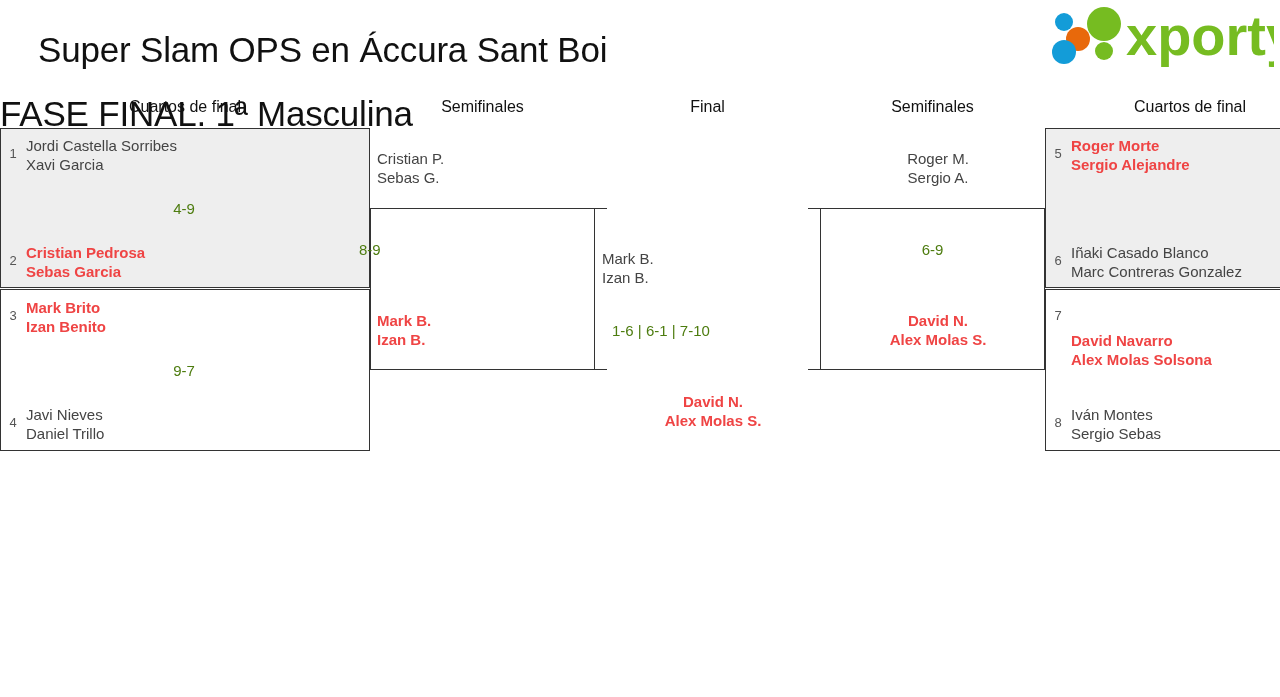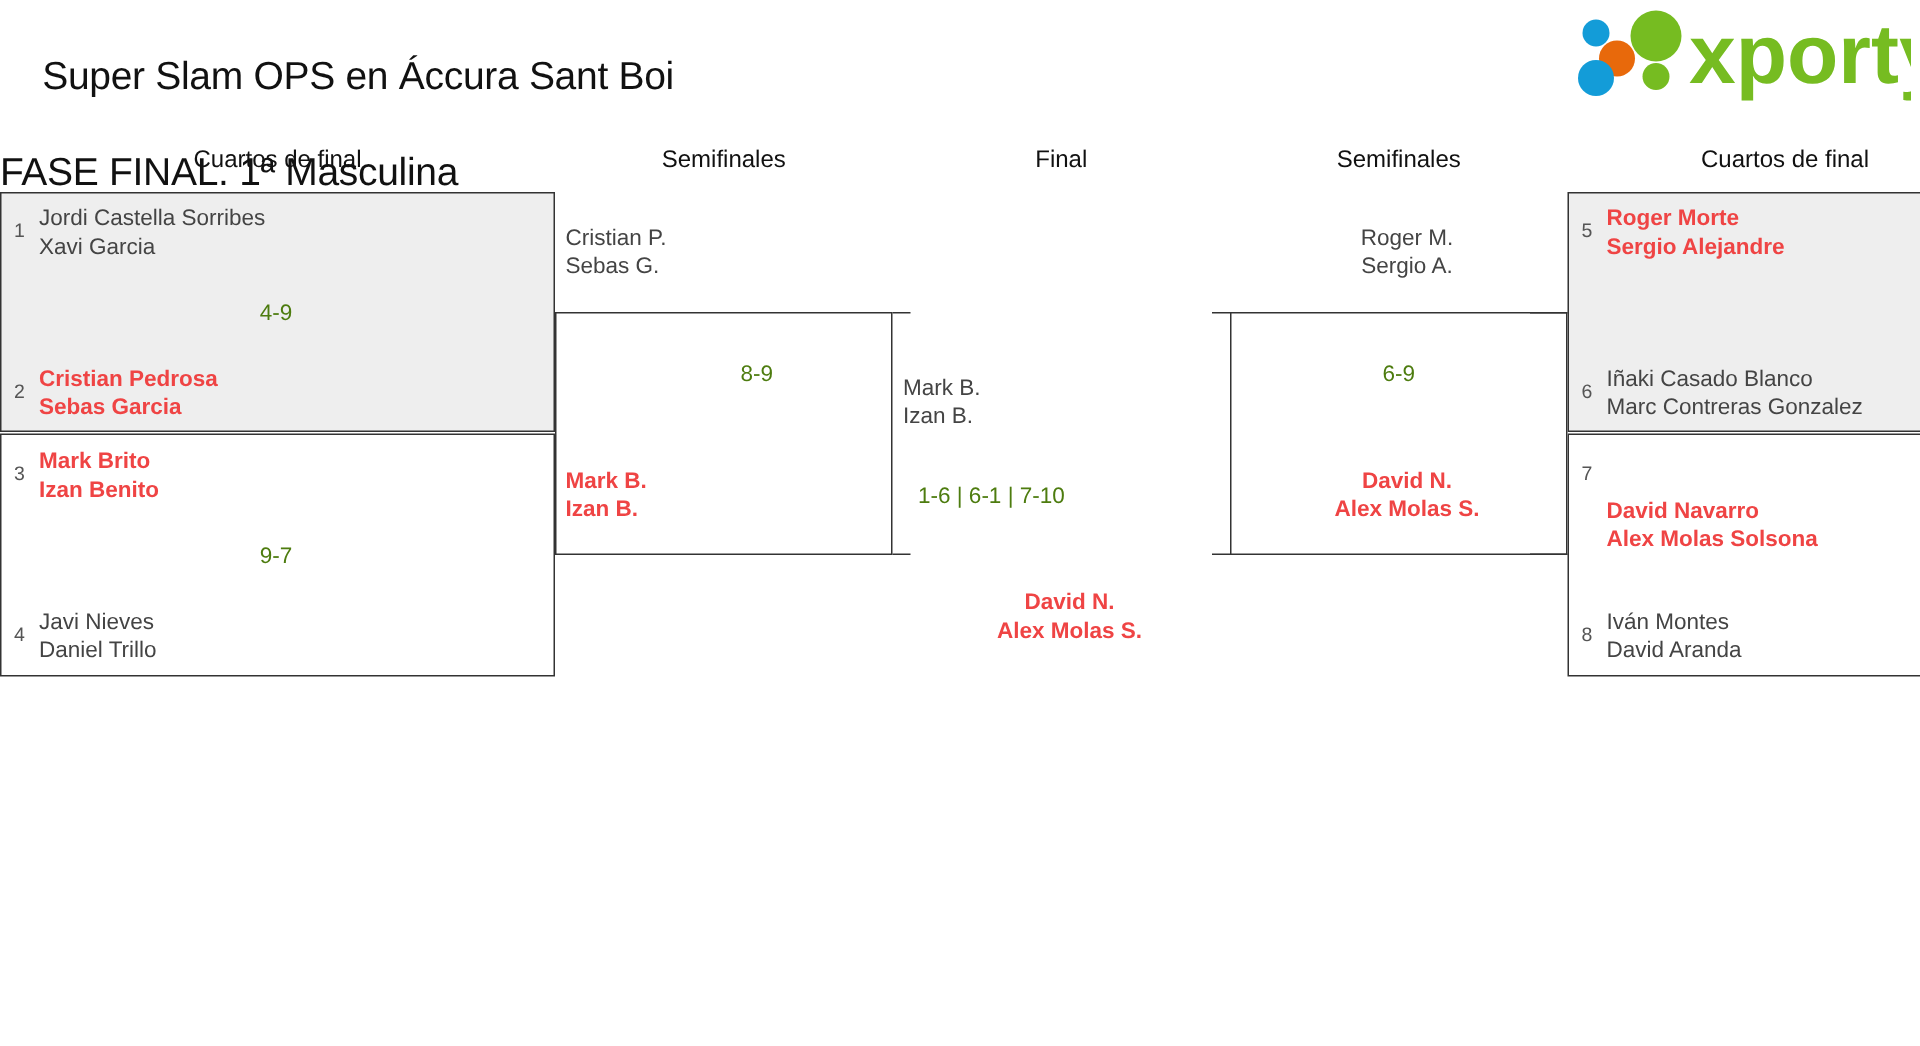--- a/index.html
+++ b/index.html
@@ -18,21 +18,21 @@
 
   
   #header {
     position: absolute;
     left: 0; top: 0;
     width: 1280px; height: 92px;
   }
   #page-title {
     position: absolute;
     left: 0; top: 2px;
-    font-size: 26px;
+    font-size: 35px;
     font-weight: 500;
     line-height: 32px;
     color: #111111;
     white-space: pre;
     letter-spacing: -0.2px;
   }
   #page-title .line2 { display: block; }
 
   
   #logo {
@@ -149,21 +149,21 @@
 <div class="team loser" style="left:26px; top:405px;">
   <span class="ln">Javi Nieves</span>
   <span class="ln">Daniel Trillo</span>
 </div>
 
 <div class="team loser" style="left:377px; top:149px;">
   <span class="ln">Cristian P.</span>
   <span class="ln">Sebas G.</span>
 </div>
 <div class="box" style="left:370px; top:208px; width:225px; height:162px;"></div>
-<div class="score" style="left:399px; top:240px; width:211px; text-align:center;">8-9</div>
+<div class="score" style="left:359px; top:240px; width:211px; text-align:left;">8-9</div>
 <div class="team winner" style="left:377px; top:311px;">
   <span class="ln">Mark B.</span>
   <span class="ln">Izan B.</span>
 </div>
 
 <div class="team loser" style="left:602px; top:249px;">
   <span class="ln">Mark B.</span>
   <span class="ln">Izan B.</span>
 </div>
 <div class="score" style="left:612px; top:321px; width:215px; text-align:left;">1-6 | 6-1 | 7-10</div>
@@ -199,21 +199,21 @@
 <div class="box" style="left:1045px; top:289px; width:370px; height:162px;"></div>
 <div class="seed" style="left:1051px; top:308px; width:14px; text-align:center;">7</div>
 <div class="team winner" style="left:1071px; top:298px;margin-top:33px;">
   <span class="ln">David Navarro</span>
   <span class="ln">Alex Molas Solsona</span>
 </div>
 <div class="score ralign" style="left:1071px; top:361px; width:265px;">9-6</div>
 <div class="seed" style="left:1051px; top:415px; width:14px; text-align:center;">8</div>
 <div class="team loser" style="left:1071px; top:405px;">
   <span class="ln">Iván Montes</span>
-  <span class="ln">David Aranda</span>
+  <span class="ln">Sergio Sebas</span>
 </div>
 
 <div class="stub" style="left:595px; top:208px; width:12px; height:1px;"></div>
 <div class="stub" style="left:595px; top:369px; width:12px; height:1px;"></div>
 <div class="stub" style="left:808px; top:208px; width:12px; height:1px;"></div>
 <div class="stub" style="left:808px; top:369px; width:12px; height:1px;"></div>
 <div class="stub" style="left:1020px; top:208px; width:25px; height:1px;"></div>
 <div class="stub" style="left:1020px; top:369px; width:25px; height:1px;"></div>
 
 </body></html>

